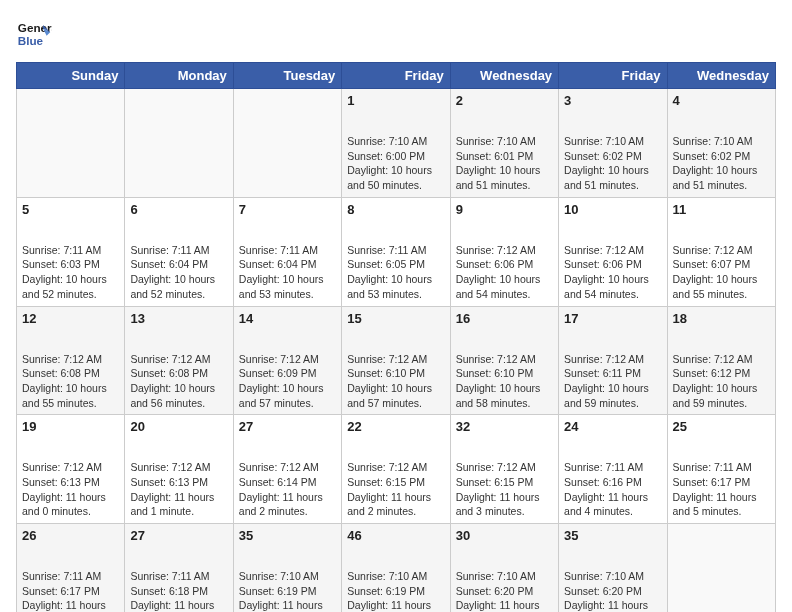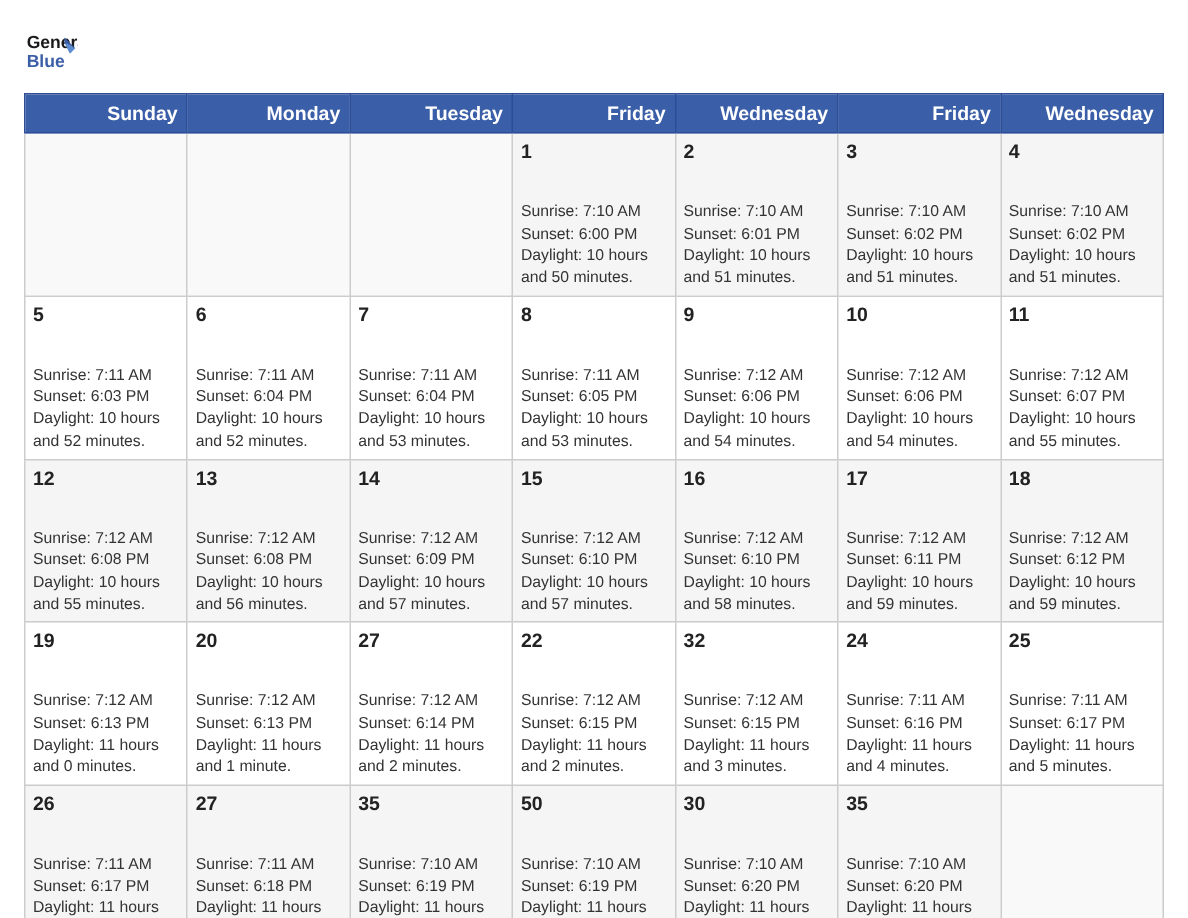--- a/index.html
+++ b/index.html
@@ -322,21 +322,21 @@
 and 7 minutes.</div>
         </td>
         <td>
           <span class="day-number">35</span>
           <div class="day-info" style="white-space: pre-line;">Sunrise: 7:10 AM
 Sunset: 6:19 PM
 Daylight: 11 hours
 and 8 minutes.</div>
         </td>
         <td>
-          <span class="day-number">50</span>
+          <span class="day-number">46</span>
           <div class="day-info" style="white-space: pre-line;">Sunrise: 7:10 AM
 Sunset: 6:19 PM
 Daylight: 11 hours
 and 8 minutes.</div>
         </td>
         <td>
           <span class="day-number">30</span>
           <div class="day-info" style="white-space: pre-line;">Sunrise: 7:10 AM
 Sunset: 6:20 PM
 Daylight: 11 hours

